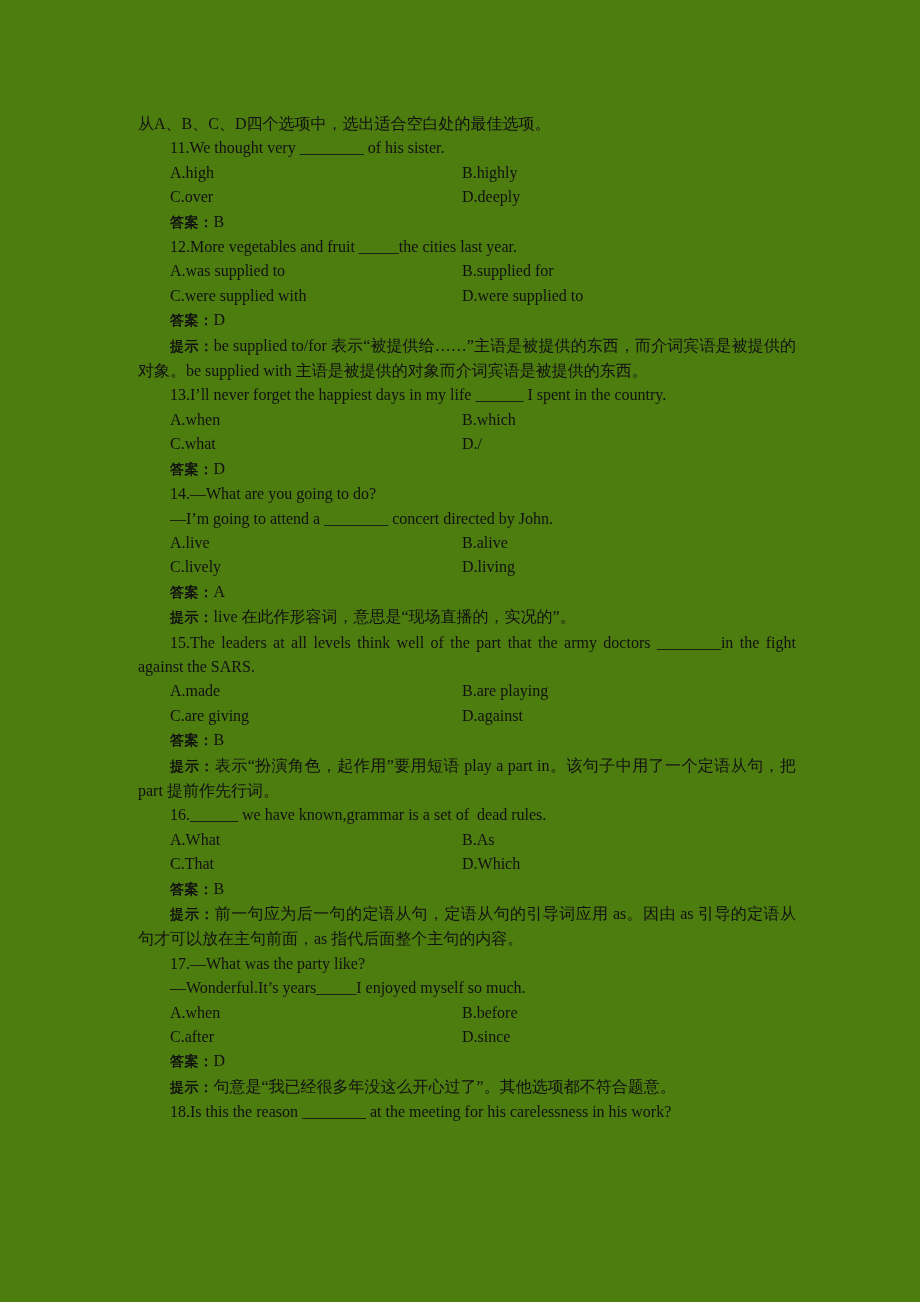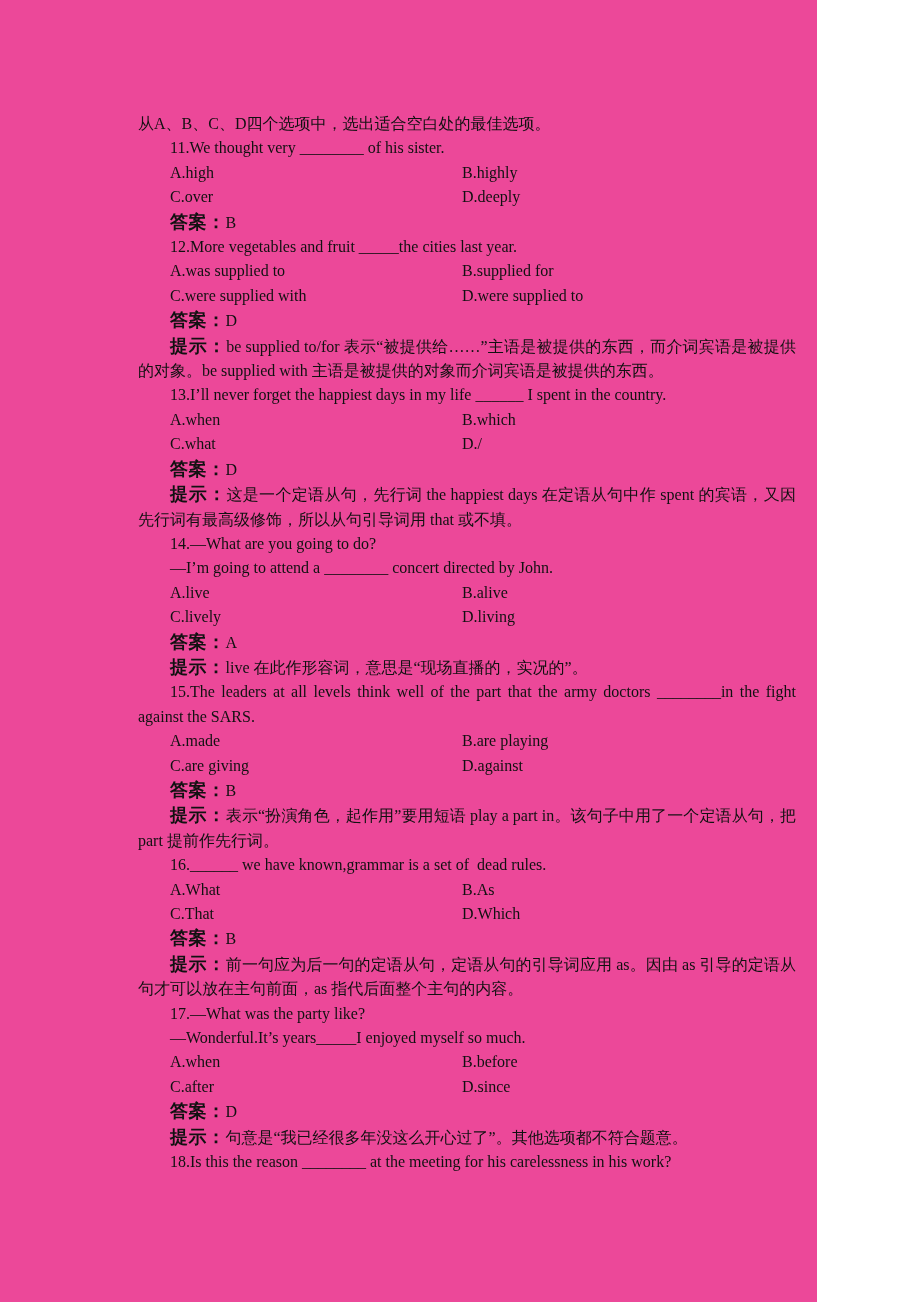--- a/index.html
+++ b/index.html
@@ -2,23 +2,23 @@
 <html><head>
 <meta charset="utf-8">
 <style>
   html, body {
     margin: 0;
     padding: 0;
     background: #ffffff;
   }
   .page {
     position: relative;
-    width: 817px;
+    width: 920px;
     height: 1302px;
-    background: #ec4899;
+    background: #4d7c0f;
     overflow: hidden;
     font-family: "Liberation Serif", "DejaVu Serif", serif;
     font-size: 16px;
     line-height: 24.4px;
     color: #111111;
   }
   .content {
     position: absolute;
     left: 138px;
     top: 112px;
@@ -44,21 +44,21 @@
     display: flex;
     padding-left: 2em;
   }
   .opt-row .opt-left {
     width: 292px;
     flex: 0 0 292px;
   }
   .lbl {
     font-weight: bold;
     font-family: Liberation Serif, serif;
-    font-size: 18px;
+    font-size: 14px;
     letter-spacing: 0.5px;
   }
 </style>
 </head>
 <body>
 
 <div class="page">
   <div class="content">
 
     <p class="intro">从A、B、C、D四个选项中，选出适合空白处的最佳选项。</p>
@@ -94,21 +94,20 @@
       <p>13.I’ll never forget the happiest days in my life ______ I spent in the country.</p>
       <div class="opt-row">
         <span class="opt-left">A.when</span>
         <span>B.which</span>
       </div>
       <div class="opt-row">
         <span class="opt-left">C.what</span>
         <span>D./</span>
       </div>
       <p><span class="lbl">答案：</span><span>D</span></p>
-      <p><span class="lbl">提示：</span><span>这是一个定语从句，先行词 the happiest days 在定语从句中作 spent 的宾语，又因先行词有最高级修饰，所以从句引导词用 that 或不填。</span></p>
     </section>
 
     <section>
       <p>14.—What are you going to do?</p>
       <p>—I’m going to attend a ________ concert directed by John.</p>
       <div class="opt-row">
         <span class="opt-left">A.live</span>
         <span>B.alive</span>
       </div>
       <div class="opt-row">

